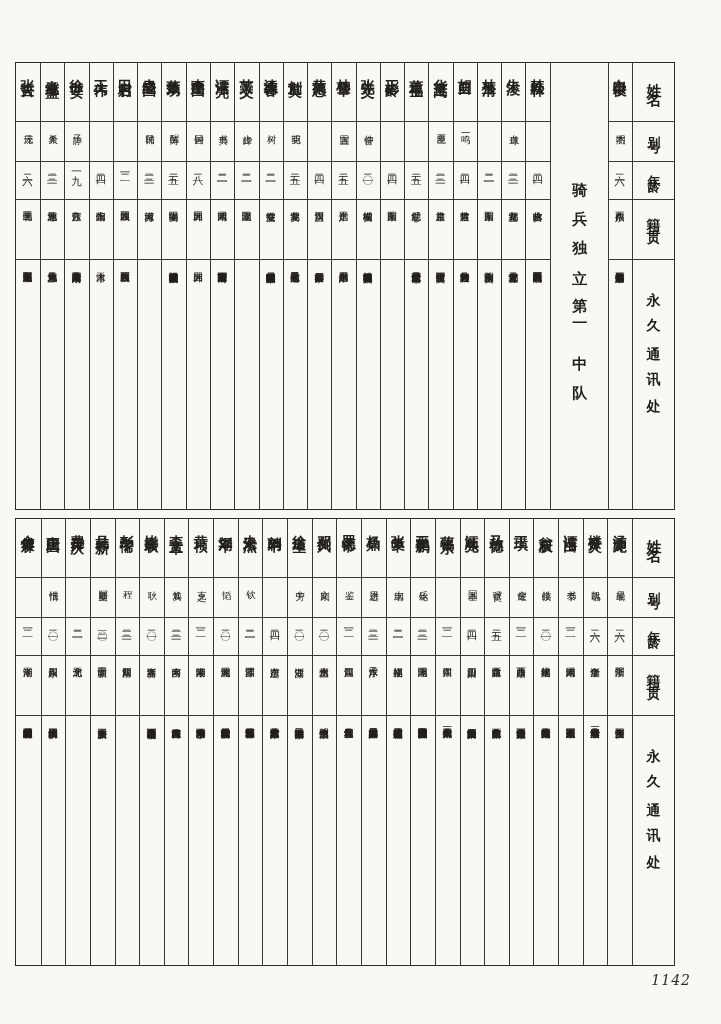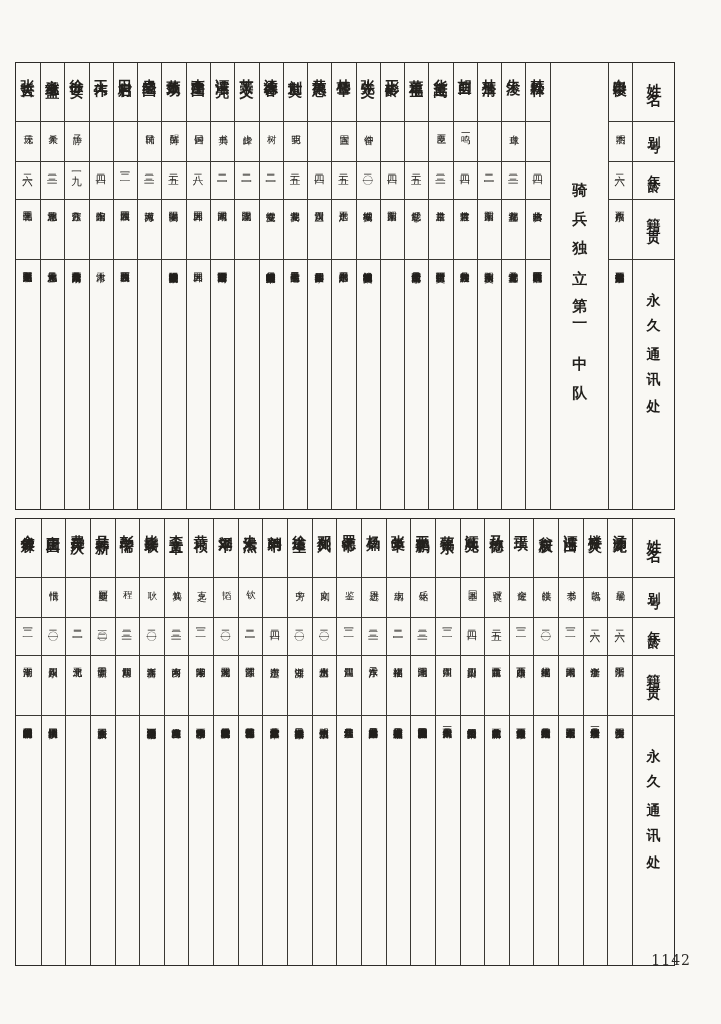--- a/index.html
+++ b/index.html
@@ -59,23 +59,23 @@
   .header-col .cell-name .vtext{font-size:15px;letter-spacing:9px;padding-top:8px;}
   .header-col .cell-alias .vtext{font-size:13px;letter-spacing:5px;padding-top:4px;font-weight:700;}
   .header-col .cell-age .vtext{font-size:13px;letter-spacing:4px;padding-top:3px;font-weight:700;}
   .header-col .cell-native .vtext{font-size:14px;letter-spacing:12px;padding-top:7px;}
   .header-col .cell-address .vtext{font-size:14px;letter-spacing:27px;padding-top:20px;}
   .banner-text{
     writing-mode:vertical-rl;text-orientation:upright;
     font-size:15px;font-weight:700;color:#23211d;letter-spacing:29px;
   }
   .page-number{
-    position:absolute;right:30px;top:952px;
+    position:absolute;right:30px;top:972px;
     font-family:"DejaVu Serif",serif;
-    font-size:14px;color:#2d2b28;letter-spacing:1px;
+    font-size:14px;color:#2d2b28;letter-spacing:1px;font-style:italic;
   }
 </style>
 </head>
 <body>
 
 <div class="page">
   <div id="tables-mount">
       <div class="section top">
         <div class="col header-col">
           <div class="cell cell-name">

